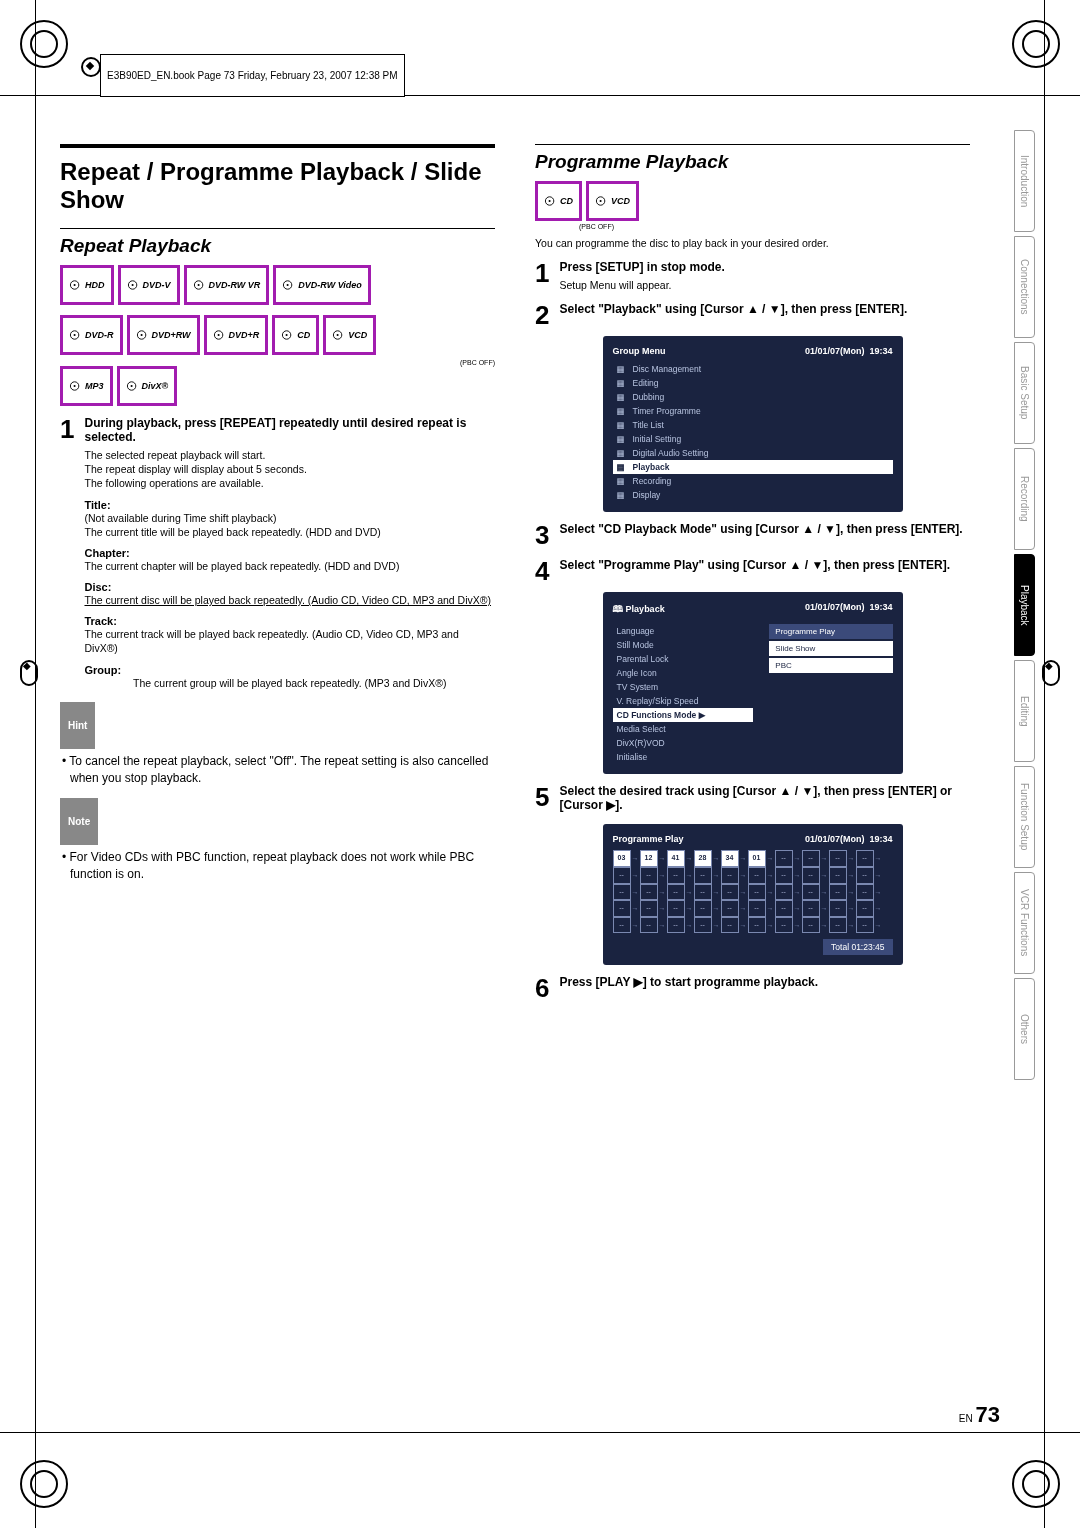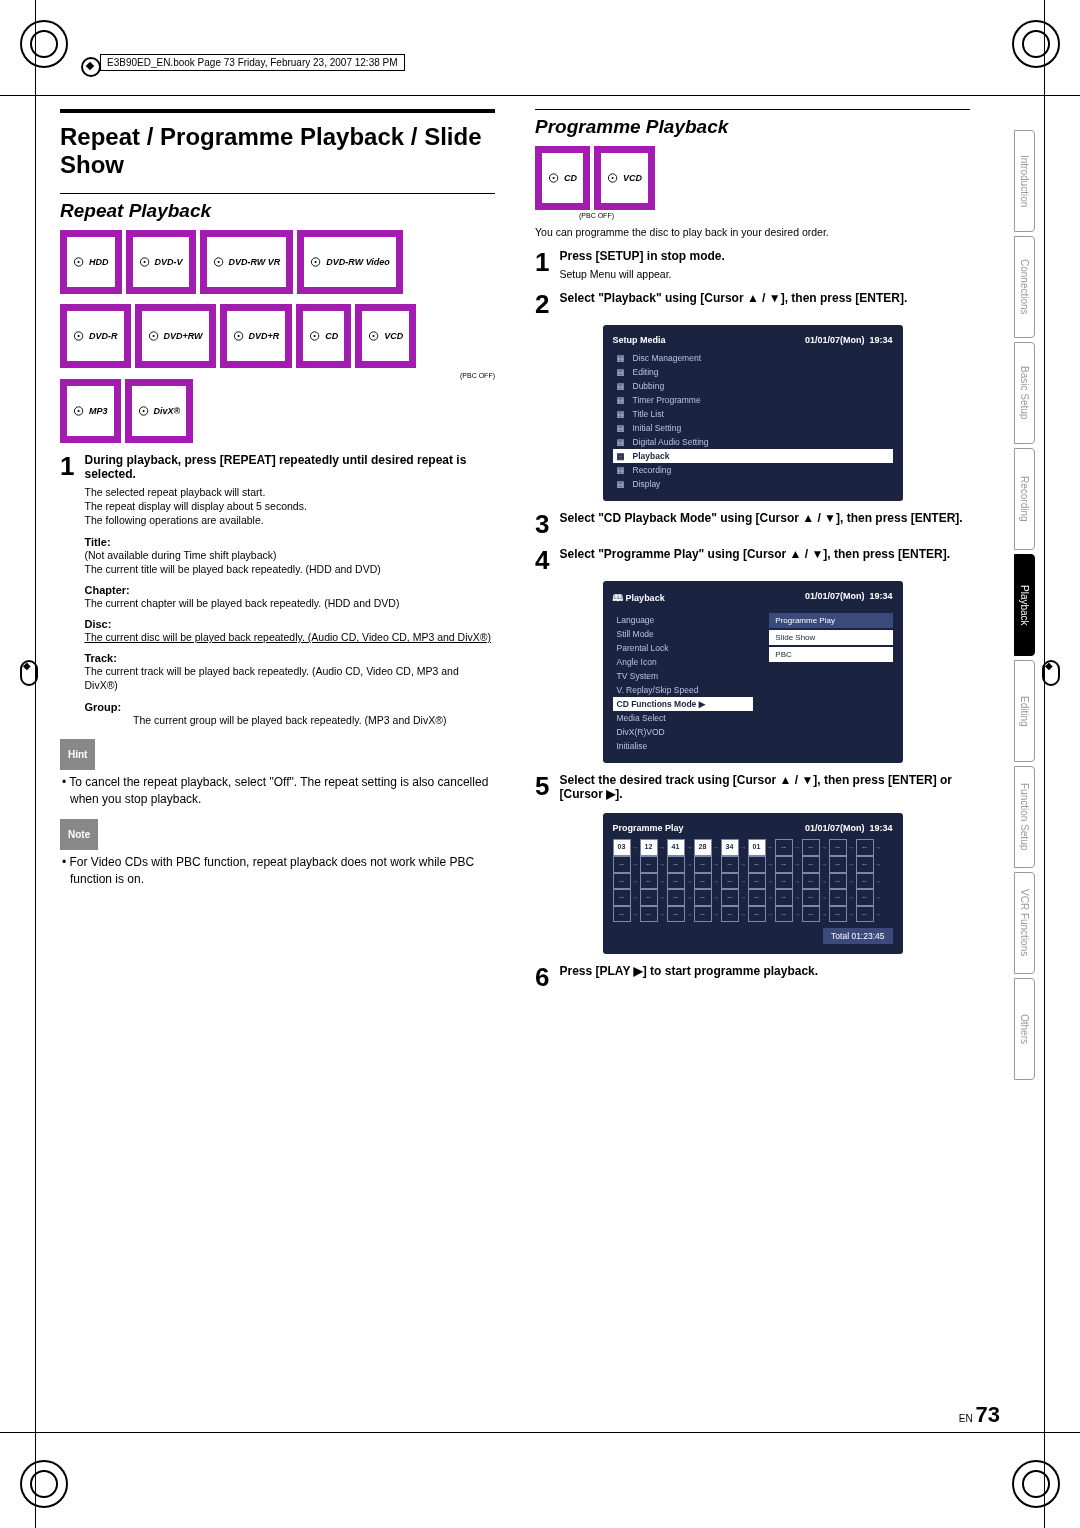--- a/index.html
+++ b/index.html
@@ -13,44 +13,44 @@
 .cut-line{position:absolute;background:#000}
 .cut-top{top:95px;left:0;right:0;height:1px}
 .cut-bot{bottom:95px;left:0;right:0;height:1px}
 .cut-l{left:35px;top:0;bottom:0;width:1px}
 .cut-r{right:35px;top:0;bottom:0;width:1px}
 .inner-mark{position:absolute;font-size:20px}
 .inner-mark.l{left:20px;top:660px}
 .inner-mark.r{right:20px;top:660px}
 .inner-mark span{display:block;line-height:0;width:14px;height:22px;border:2px solid #000;border-radius:9px;position:relative}
 .inner-mark span::after{content:"◆";position:absolute;font-size:10px;top:4px;left:1px}
-.book-info{position:absolute;top:54px;left:100px;font-size:10px;border:1px solid #000;padding:2px 6px;background:#fff}
+.book-info{position:absolute;top:54px;left:100px;font-size:10px;border:1px solid #000;padding:15px 6px;background:#fff}
 .book-info::before{content:"";position:absolute;left:-20px;top:2px;width:16px;height:16px;border:2px solid #000;border-radius:50%}
 .book-info-cross{position:absolute;width:6px;height:6px;background:#000;transform:rotate(45deg);top:8px;left:-14px}
-.content{display:flex;gap:40px;margin-top:69px}
+.content{display:flex;gap:40px;margin-top:104px}
 .col{flex:1;min-width:0}
 .tabs{position:absolute;right:45px;top:130px;display:flex;flex-direction:column;gap:4px}
 .tab{writing-mode:vertical-rl;border:1px solid #999;padding:10px 4px;font-size:10px;color:#999;text-align:center;min-height:80px;border-radius:0 4px 4px 0}
 .tab.active{background:#000;color:#fff;border-color:#000}
 h1.section{font-size:24px;font-weight:bold;margin:0 0 4px}
 .section-rule{border-top:4px solid #000;margin:0 0 10px}
 .sub-rule{border-top:1px solid #000;margin:14px 0 6px}
 h2.sub{font-size:19px;font-style:italic;font-weight:bold;margin:0 0 8px}
 .disc-icons{display:flex;flex-wrap:wrap;gap:4px;margin-bottom:10px}
-.disc-icon{border:7px solid #a21caf;padding:20px 6px;font-size:9px;font-weight:bold;font-style:italic;display:inline-flex;align-items:flex-end;gap:2px}
+.disc-icon{border:3px solid #a21caf;padding:12px 6px;font-size:9px;font-weight:bold;font-style:italic;display:inline-flex;align-items:flex-end;gap:2px}
 .disc-icon svg{width:14px;height:10px}
 .tiny-note{font-size:7px;text-align:right;margin-top:-6px}
 .step{display:flex;gap:10px;margin-top:10px}
 .step-num{font-size:26px;font-weight:bold;line-height:1}
 .step-body{flex:1}
 .step-title{font-weight:bold;font-size:12px;margin-bottom:4px}
 .step-text{font-size:10.5px;line-height:1.35}
 .para-title{font-weight:bold;font-size:11px;margin-top:8px}
 .para-text{font-size:10.5px;line-height:1.35}
-.hint-box,.note-box{background:#888;color:#fff;display:inline-block;padding:10px 8px;font-size:10px;font-weight:bold;margin-top:12px}
+.hint-box,.note-box{background:#888;color:#fff;display:inline-block;padding:18px 8px;font-size:10px;font-weight:bold;margin-top:12px}
 .bullet{font-size:12px;line-height:1.4;margin-top:4px;padding-left:10px;text-indent:-8px}
 .screen{background:#1a2340;color:#fff;border-radius:3px;padding:10px;margin:8px auto;width:280px;font-size:8.5px}
 .screen-title{display:flex;justify-content:space-between;font-weight:bold;font-size:9px;margin-bottom:6px}
 .screen-item{padding:2px 4px;display:flex;align-items:center;gap:4px;color:#b8c4e0}
 .screen-item.hl{background:#fff;color:#1a2340;font-weight:bold}
 .screen-icon{width:12px;height:10px;display:inline-block}
 .screen2-left{float:left;width:50%}
 .screen2-right{float:right;width:44%}
 .screen2-opt{background:#fff;color:#1a2340;padding:3px 6px;margin-bottom:2px;font-size:8px}
 .screen2-opt.sel{background:#3b4a7a;color:#fff}
@@ -215,21 +215,21 @@
             </div>
           </div>
           <div class="step">
             <div class="step-num">2</div>
             <div class="step-body">
               <div class="step-title">Select "Playback" using [Cursor ▲ / ▼], then press [ENTER].</div>
             </div>
           </div>
           <div class="screen">
             <div class="screen-title">
-              <span>Setup Media</span>
+              <span>Group Menu</span>
               <span>01/01/07(Mon)&nbsp;&nbsp;19:34</span>
             </div>
             <div class="screen-item"><span class="screen-icon">▦</span>Disc Management</div>
             <div class="screen-item"><span class="screen-icon">▦</span>Editing</div>
             <div class="screen-item"><span class="screen-icon">▦</span>Dubbing</div>
             <div class="screen-item"><span class="screen-icon">▦</span>Timer Programme</div>
             <div class="screen-item"><span class="screen-icon">▦</span>Title List</div>
             <div class="screen-item"><span class="screen-icon">▦</span>Initial Setting</div>
             <div class="screen-item"><span class="screen-icon">▦</span>Digital Audio Setting</div>
             <div class="screen-item hl"><span class="screen-icon">▦</span>Playback</div>

